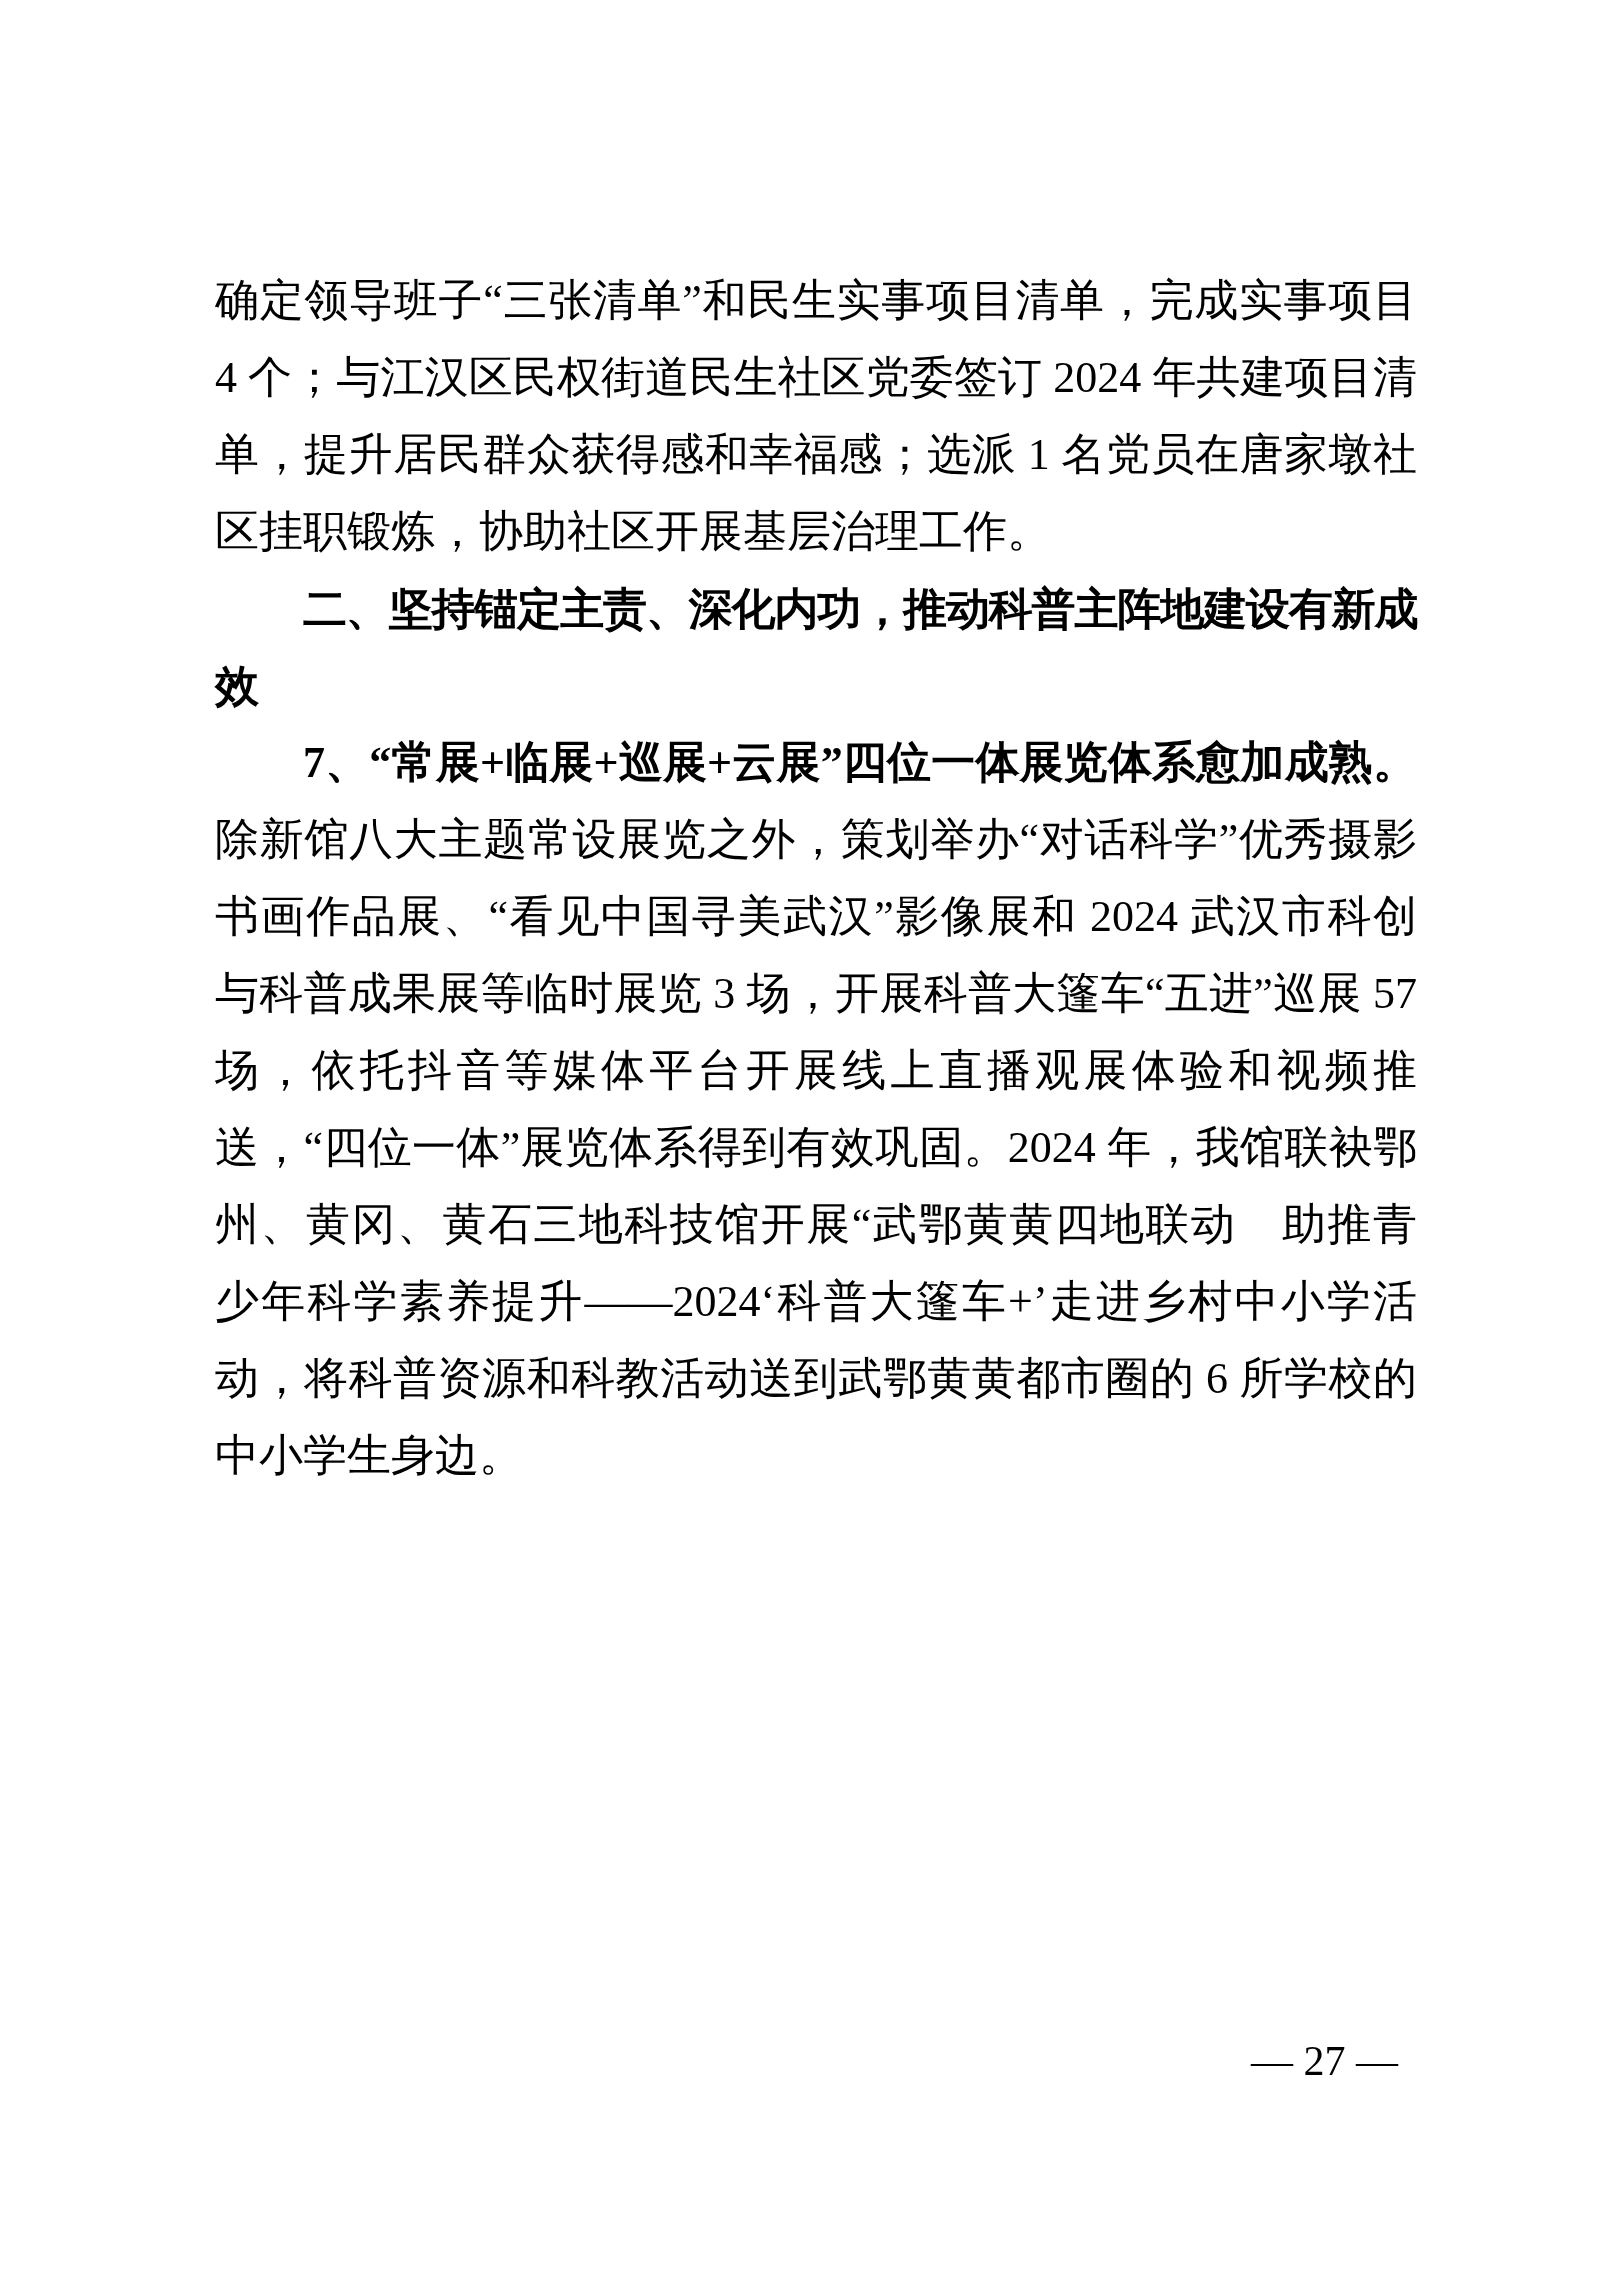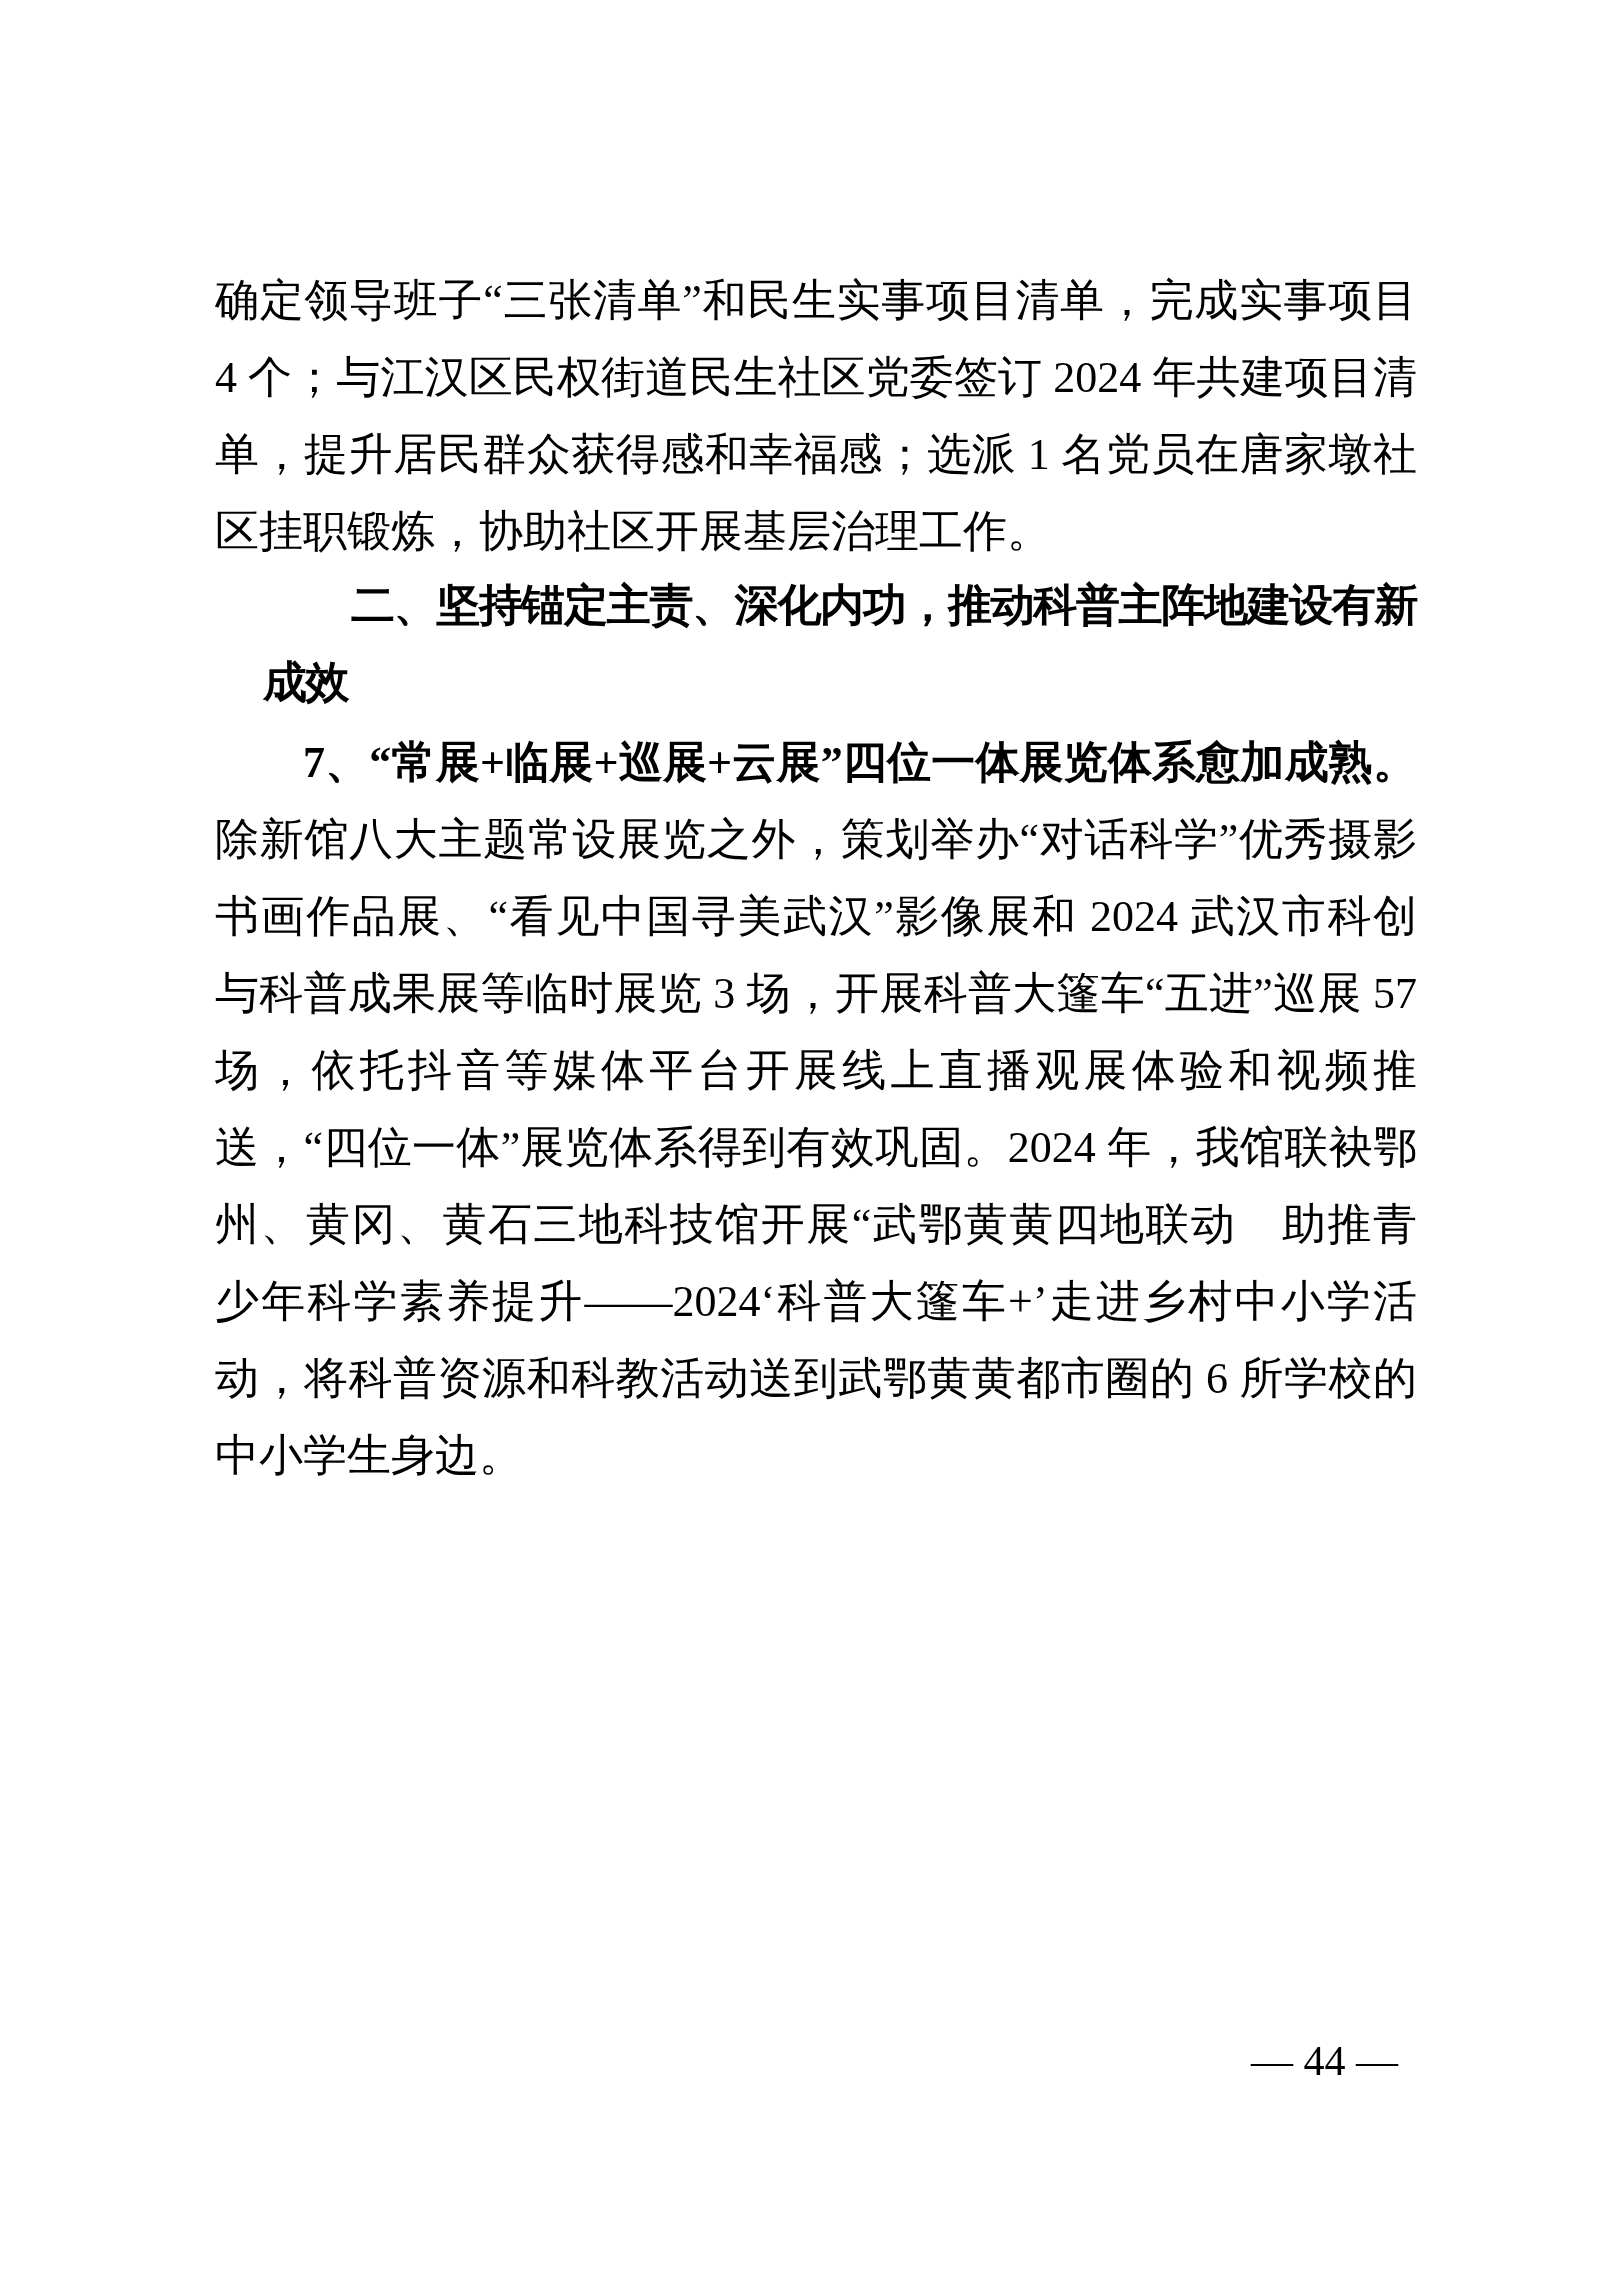--- a/index.html
+++ b/index.html
@@ -31,25 +31,24 @@
     text-justify: inter-character;
     text-indent: 2em;
     color: #000000;
     word-break: break-all;
     overflow-wrap: break-word;
   }
   p.para.no-indent {
     text-indent: 0;
   }
   p.para.heading {
-    font-family: Liberation Mono, monospace;
+    font-family: Liberation Sans, sans-serif;
     font-weight: 700;
     letter-spacing: -1.5px;
     font-size: 44px;
-    margin-left: 48px;
   }
   .bold-lead {
     font-weight: 700;
   }
   .page-footer {
     position: absolute;
     top: 2036px;
     right: 225px;
     font-size: 42px;
     line-height: 51px;
@@ -60,15 +59,15 @@
 </style>
 </head>
 <body>
 
 <div class="page">
   <div class="text-block">
       <p class="para no-indent"><span>确定领导班子“三张清单”和民生实事项目清单，完成实事项目 4 个；与江汉区民权街道民生社区党委签订 2024 年共建项目清单，提升居民群众获得感和幸福感；选派 1 名党员在唐家墩社区挂职锻炼，协助社区开展基层治理工作。</span></p>
       <p class="para heading"><span class="bold-lead">二、坚持锚定主责、深化内功，推动科普主阵地建设有新成效</span></p>
       <p class="para"><span class="bold-lead">7、“常展+临展+巡展+云展”四位一体展览体系愈加成熟。</span><span>除新馆八大主题常设展览之外，策划举办“对话科学”优秀摄影书画作品展、“看见中国寻美武汉”影像展和 2024 武汉市科创与科普成果展等临时展览 3 场，开展科普大篷车“五进”巡展 57 场，依托抖音等媒体平台开展线上直播观展体验和视频推送，“四位一体”展览体系得到有效巩固。2024 年，我馆联袂鄂州、黄冈、黄石三地科技馆开展“武鄂黄黄四地联动　助推青少年科学素养提升——2024‘科普大篷车+’走进乡村中小学活动，将科普资源和科教活动送到武鄂黄黄都市圈的 6 所学校的中小学生身边。</span></p>
     </div>
-  <div class="page-footer">— 44 —</div>
+  <div class="page-footer">— 27 —</div>
 </div>
 
 
 </body></html>

